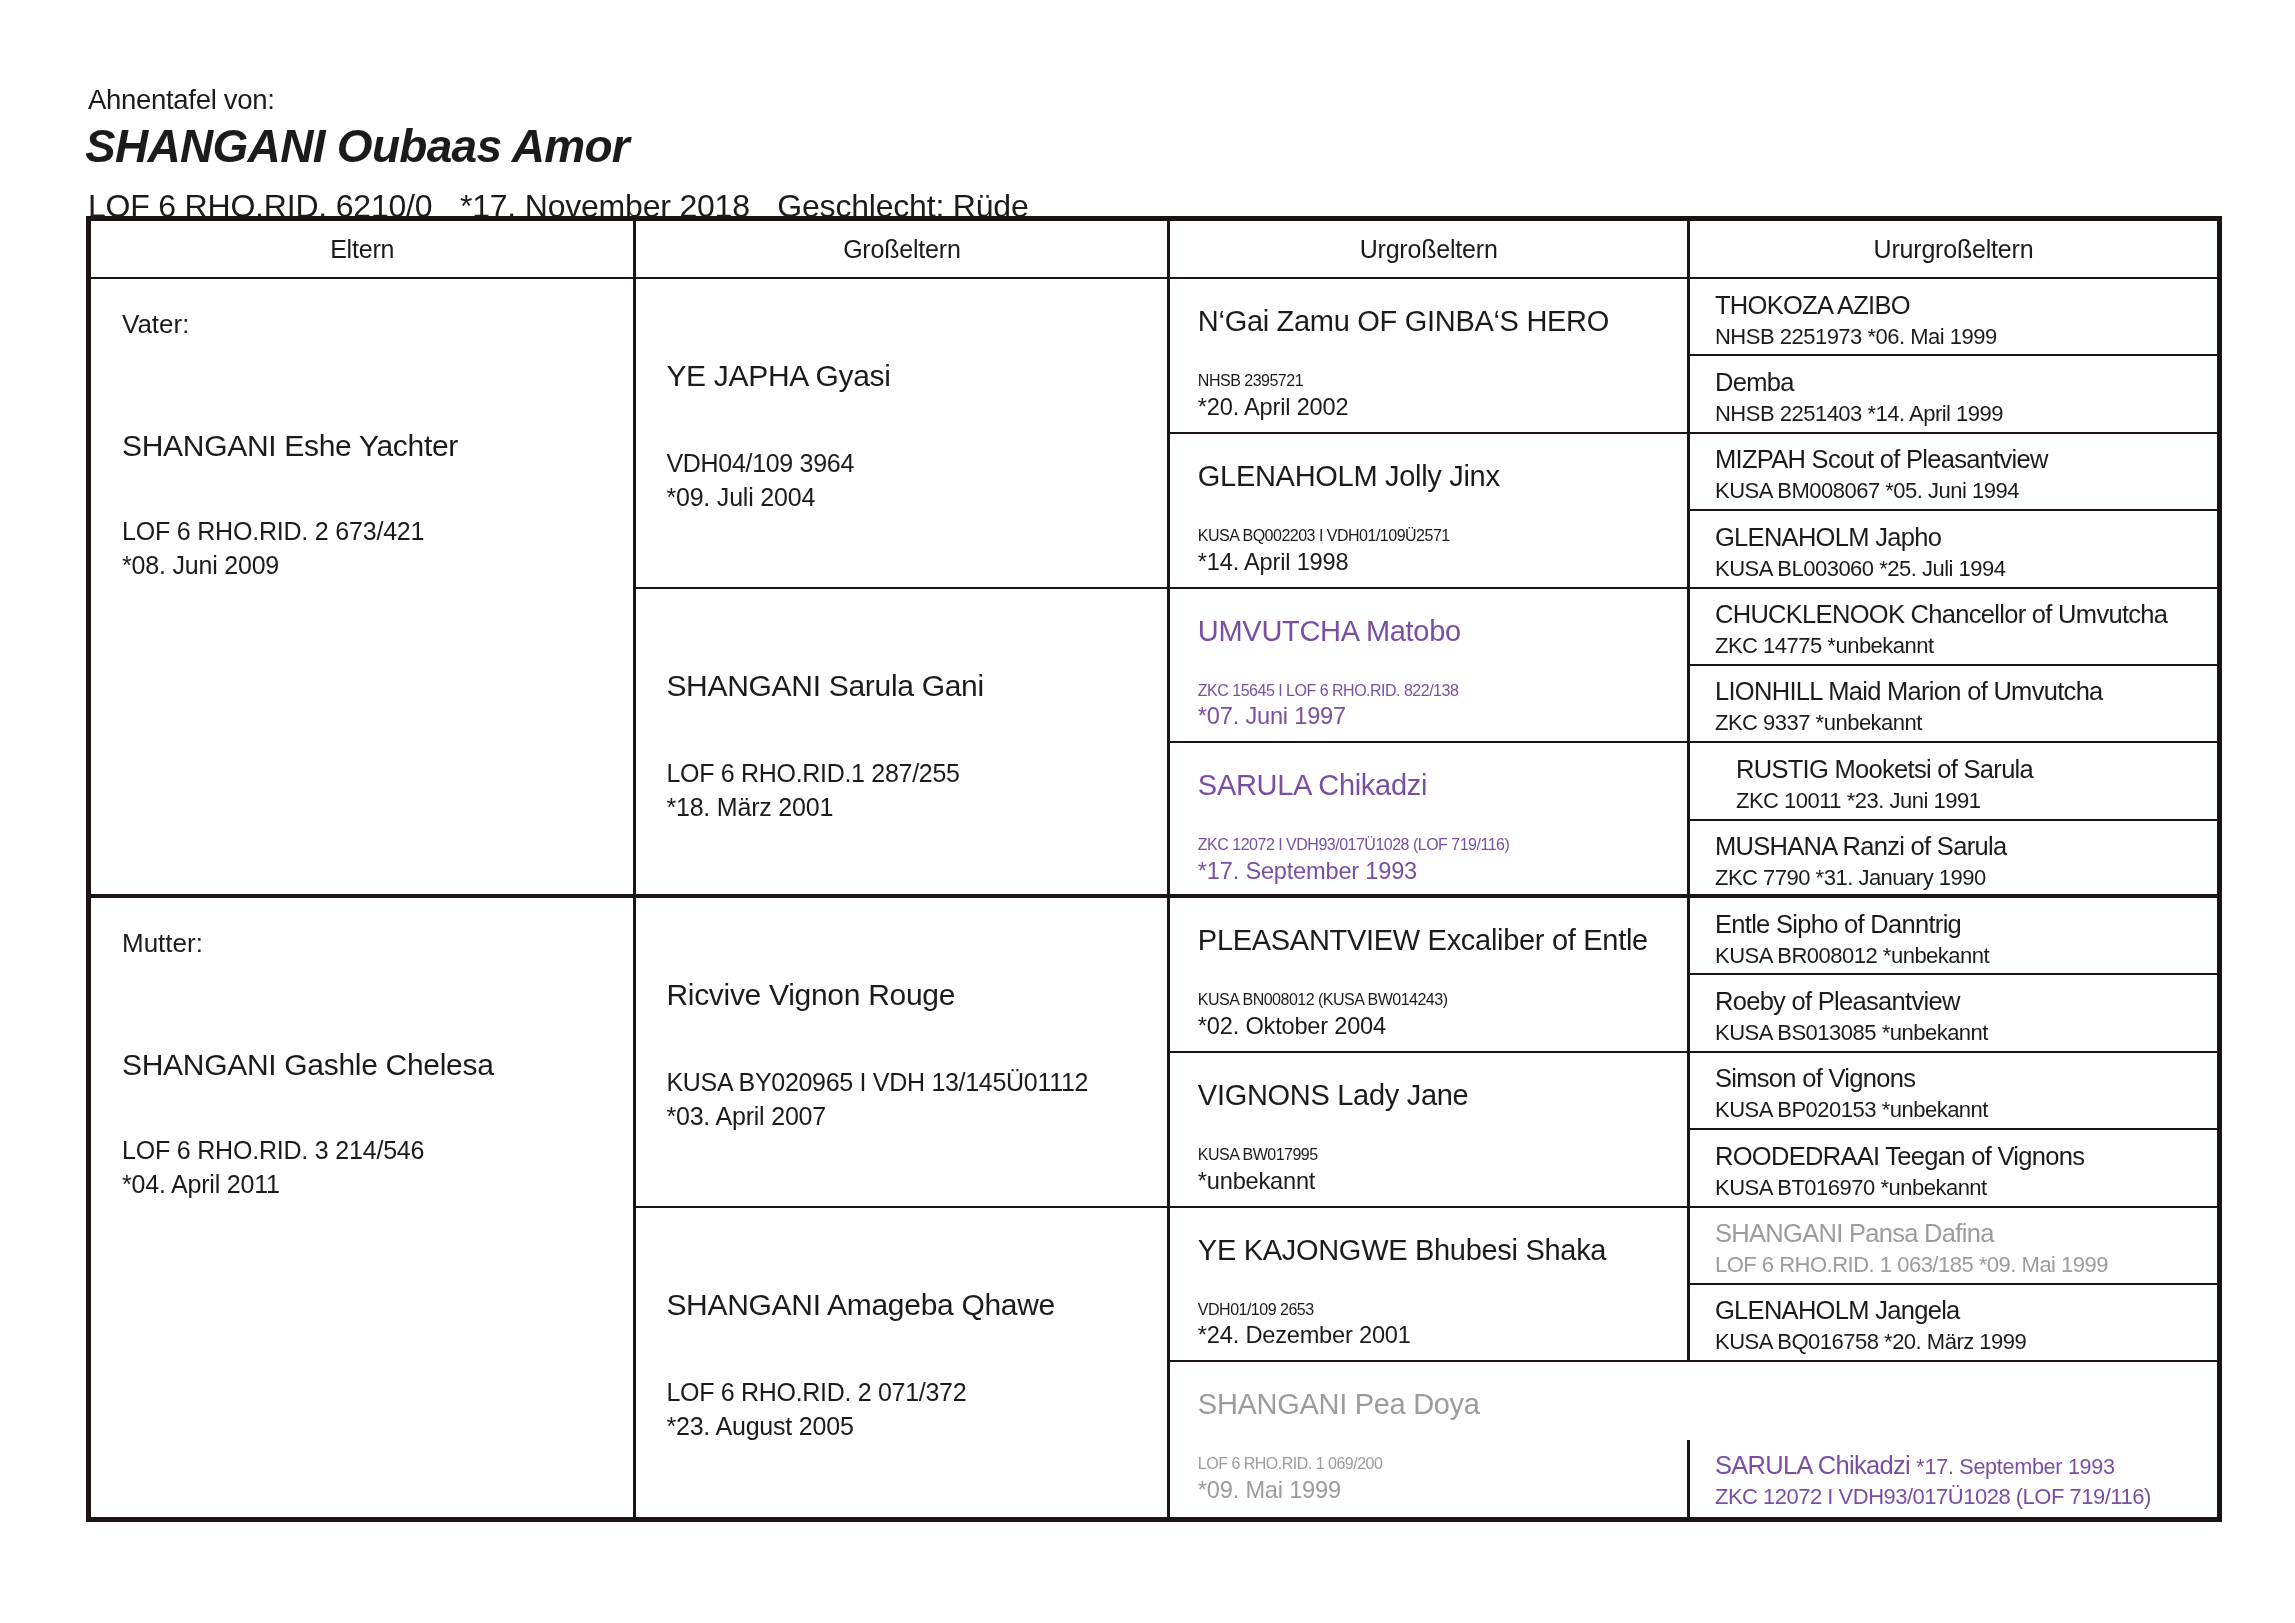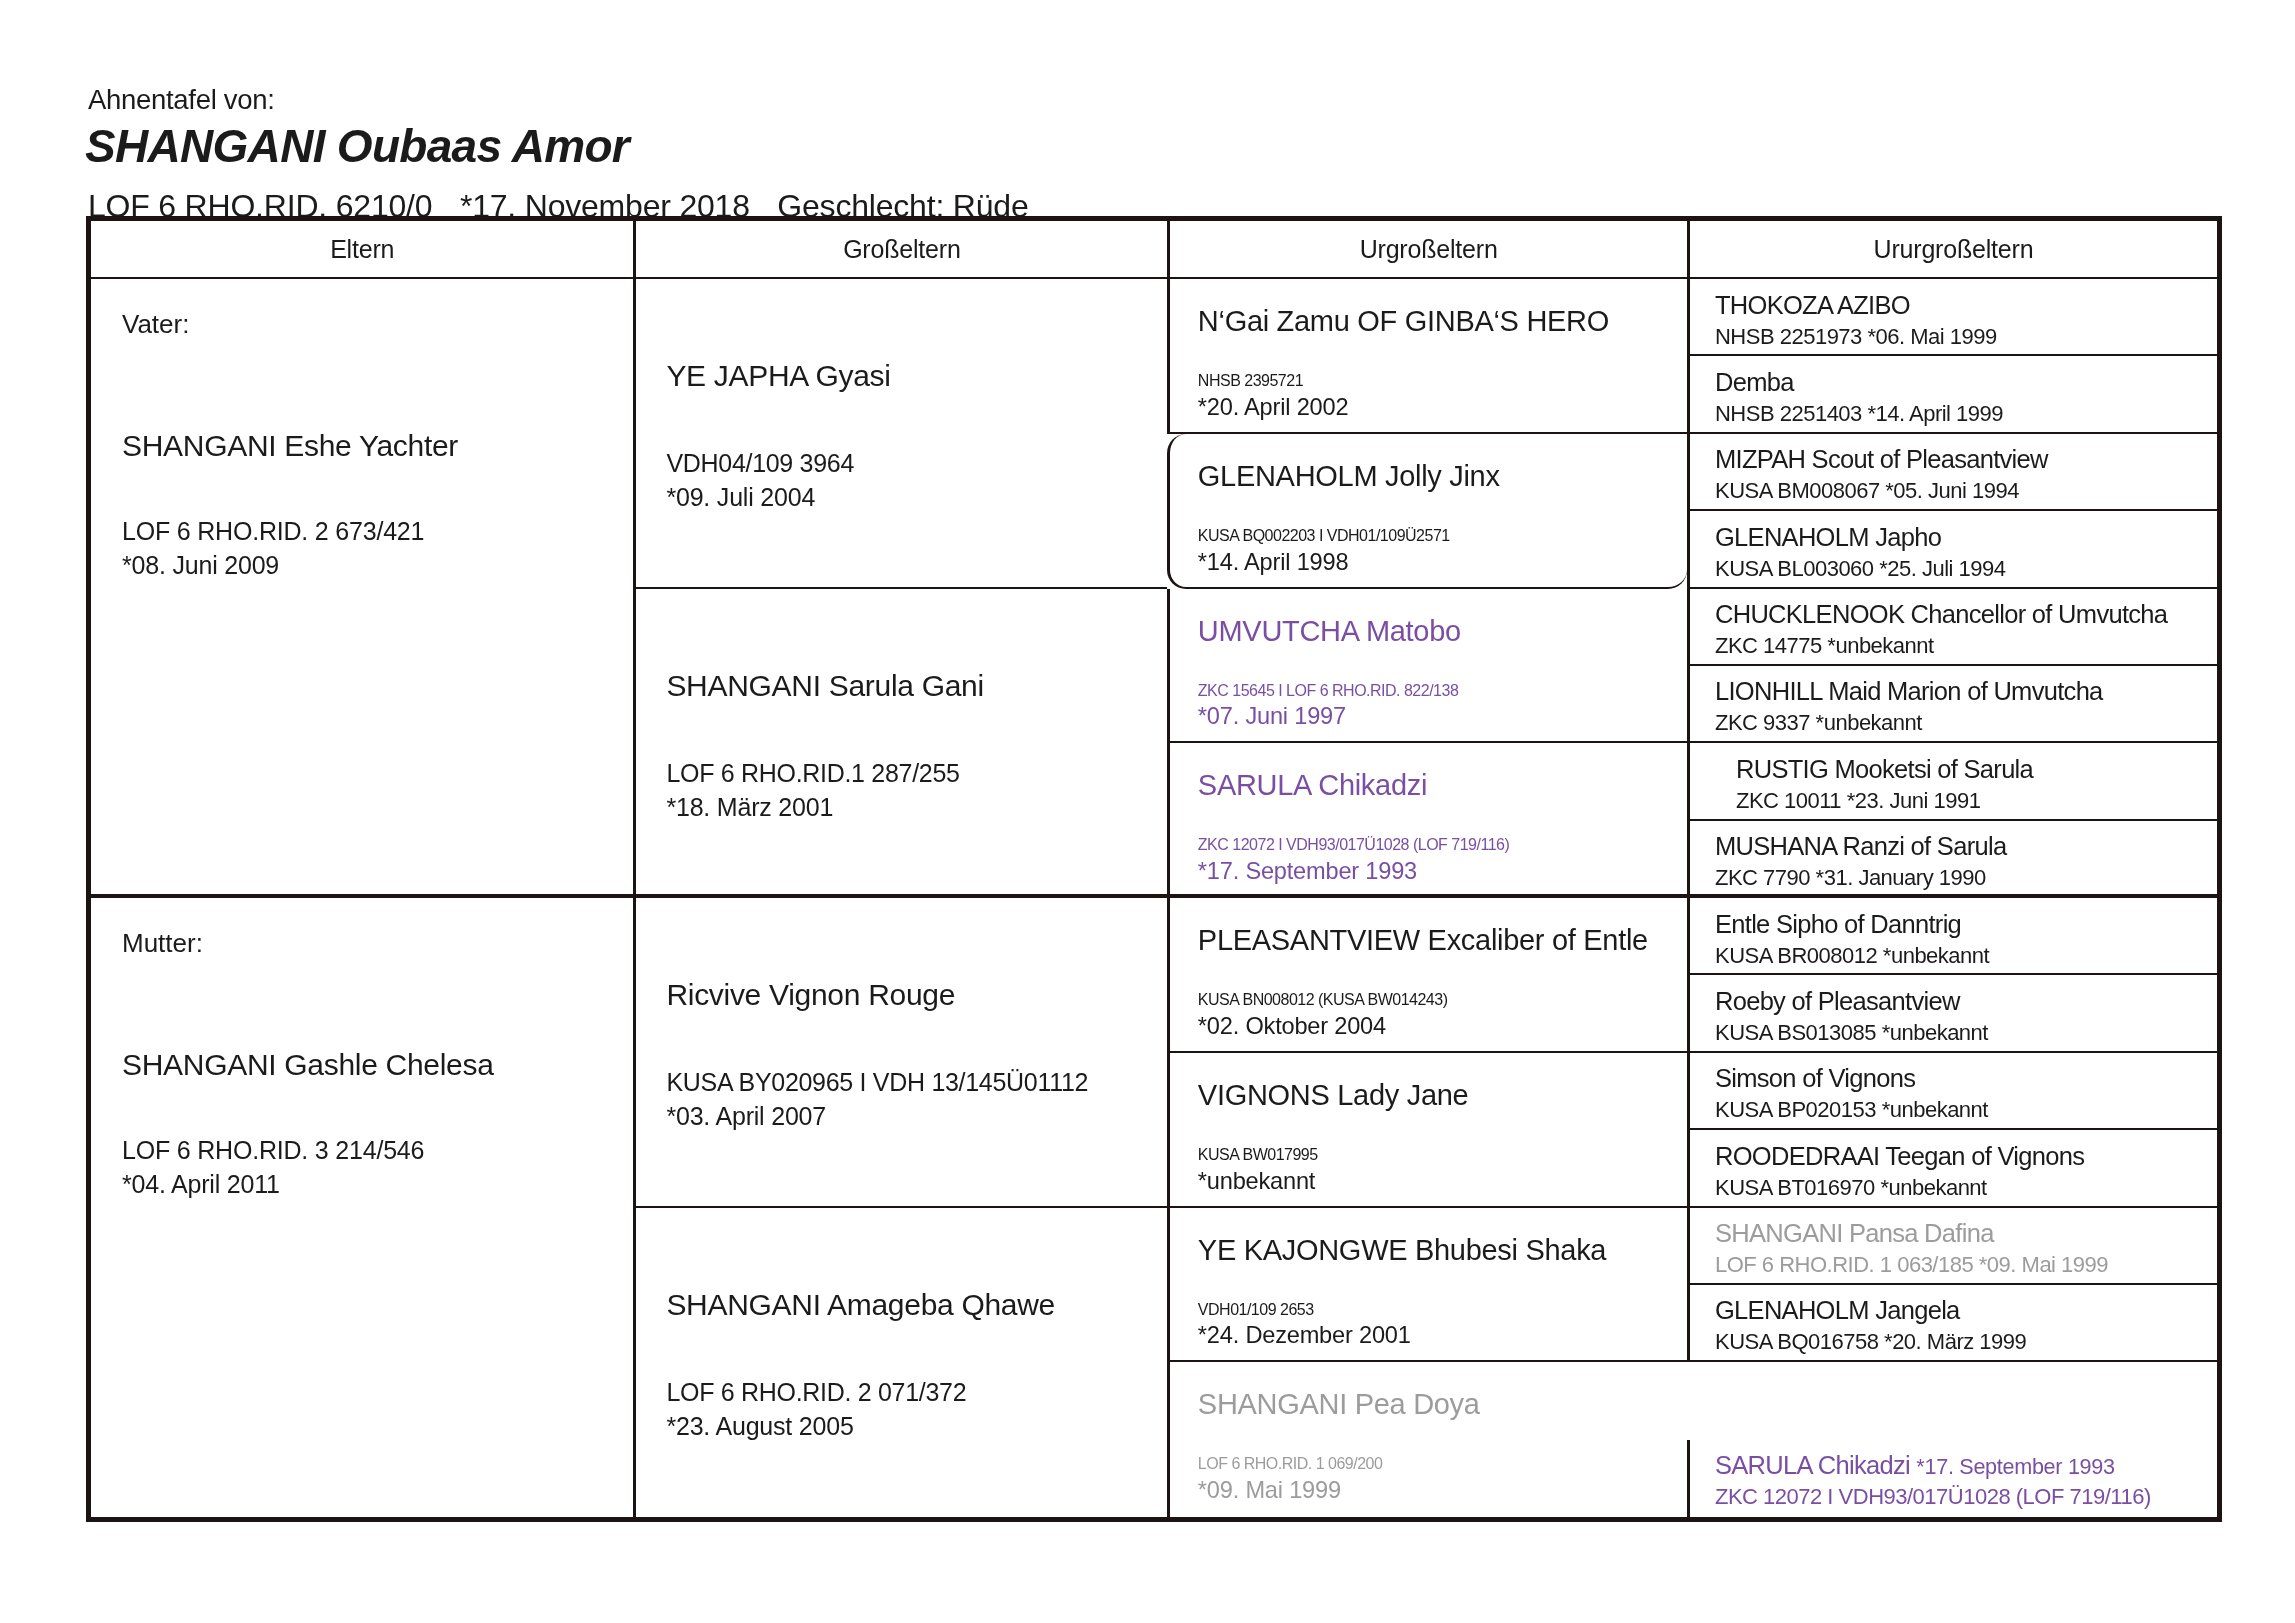--- a/index.html
+++ b/index.html
@@ -108,21 +108,21 @@
       <div class="gname">SHANGANI Amageba Qhawe</div>
       <div class="greg">LOF 6 RHO.RID. 2 071/372</div>
       <div class="gdate">*23. August 2005</div>
     </div>
 
     <div class="cell ggcell bl bb" style="grid-area: 2 / 3 / span 2; color: rgb(27, 27, 27);">
       <div class="ggname">N‘Gai Zamu OF GINBA‘S HERO</div>
       <div class="ggreg">NHSB 2395721</div>
       <div class="ggdate">*20. April 2002</div>
     </div>
-    <div class="cell ggcell bl bb" style="grid-area: 4 / 3 / span 2; color: rgb(27, 27, 27); border-radius: 19px;">
+    <div class="cell ggcell bl bb" style="grid-area: 4 / 3 / span 2; color: rgb(27, 27, 27);">
       <div class="ggname">GLENAHOLM Jolly Jinx</div>
       <div class="ggreg">KUSA BQ002203 I VDH01/109Ü2571</div>
       <div class="ggdate">*14. April 1998</div>
     </div>
     <div class="cell ggcell bl bb" style="grid-area: 6 / 3 / span 2; color: rgb(122, 79, 163);">
       <div class="ggname">UMVUTCHA Matobo</div>
       <div class="ggreg">ZKC 15645 I LOF 6 RHO.RID. 822/138</div>
       <div class="ggdate">*07. Juni 1997</div>
     </div>
     <div class="cell ggcell bl bb-thick" style="grid-area: 8 / 3 / span 2; color: rgb(122, 79, 163);">

